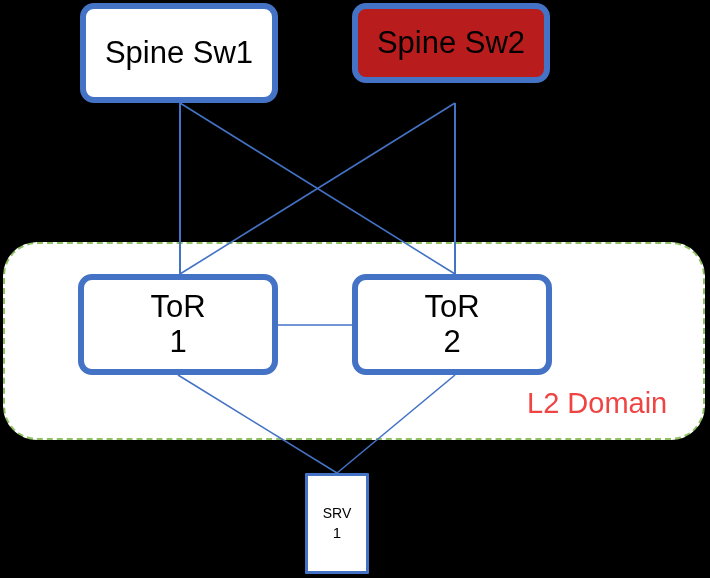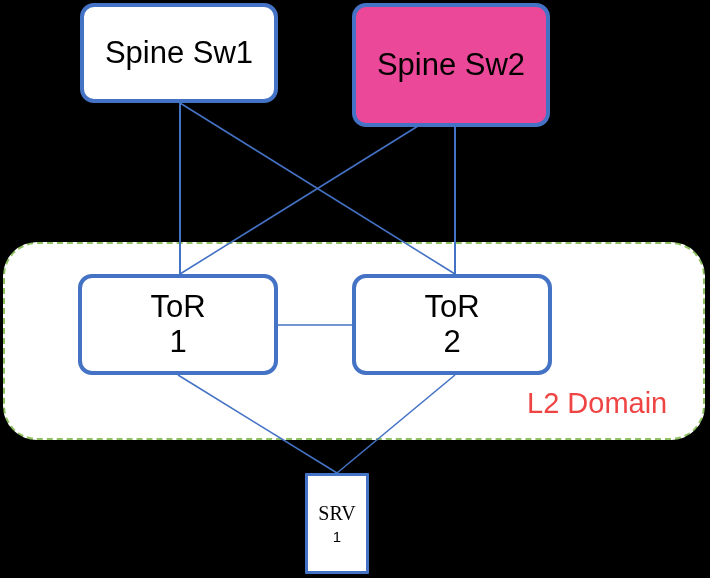--- a/index.html
+++ b/index.html
@@ -28,21 +28,21 @@
     color: #000000;
     font-size: 29px;
     line-height: 1;
     white-space: nowrap;
     text-align: right;
   }
   
   .node-box {
     position: absolute;
     background: #ffffff;
-    border: 4px solid #15803d;
+    border: 6px solid #15803d;
     border-radius: 14px;
     box-sizing: border-box;
     display: flex;
     flex-direction: column;
     align-items: center;
     justify-content: center;
     color: #000000;
   }
   .node-box .line1 {
     font-size: 31px;
@@ -61,24 +61,23 @@
     border: 3px solid #4472C4;
     border-radius: 1px;
     box-sizing: border-box;
     display: flex;
     flex-direction: column;
     align-items: center;
     justify-content: center;
     color: #000000;
   }
   .server-box .line1 {
-    font-size: 20px;
+    font-size: 14px;
     line-height: 1.35;
     white-space: nowrap;
-    font-family: Liberation Serif, serif;
   }
   .server-box .line2 {
     font-size: 15px;
     line-height: 1.35;
     white-space: nowrap;
   }
   svg.links {
     position: absolute;
     left: 0;
     top: 0;
@@ -104,21 +103,21 @@
       <line x1="455" y1="103" x2="180" y2="274" stroke="#4472C4" stroke-width="1.6" shape-rendering="geometricPrecision"></line>
       <line x1="455" y1="103" x2="455" y2="274" stroke="#4472C4" stroke-width="2" shape-rendering="geometricPrecision"></line>
       <line x1="278" y1="325" x2="352" y2="325" stroke="#4472C4" stroke-width="1.6" shape-rendering="geometricPrecision"></line>
       <line x1="178" y1="375" x2="337" y2="473" stroke="#4472C4" stroke-width="1.6" shape-rendering="geometricPrecision"></line>
       <line x1="455" y1="375" x2="337" y2="473" stroke="#4472C4" stroke-width="1.6" shape-rendering="geometricPrecision"></line>
     </svg>
 
   <div class="node-box z-nodes" id="node-spine1" style="left: 80px; top: 3px; width: 198px; height: 100px; border-color: rgb(68, 114, 196); background: rgb(255, 255, 255);">
     <span class="line1">Spine Sw1</span>
   </div>
-  <div class="node-box z-nodes" id="node-spine2" style="left: 352px; top: 3px; width: 198px; height: 124px; border-color: rgb(68, 114, 196); background: #ec4899;">
+  <div class="node-box z-nodes" id="node-spine2" style="left: 352px; top: 3px; width: 198px; height: 80px; border-color: rgb(68, 114, 196); background: #b91c1c;">
     <span class="line1">Spine Sw2</span>
   </div>
 
   <div class="node-box z-nodes" id="node-tor1" style="left: 78px; top: 274px; width: 200px; height: 101px; border-color: rgb(68, 114, 196); background: rgb(255, 255, 255);">
     <span class="line1">ToR</span>
     <span class="line2">1</span>
   </div>
   <div class="node-box z-nodes" id="node-tor2" style="left: 352px; top: 274px; width: 200px; height: 101px; border-color: rgb(68, 114, 196); background: rgb(255, 255, 255);">
     <span class="line1">ToR</span>
     <span class="line2">2</span>

